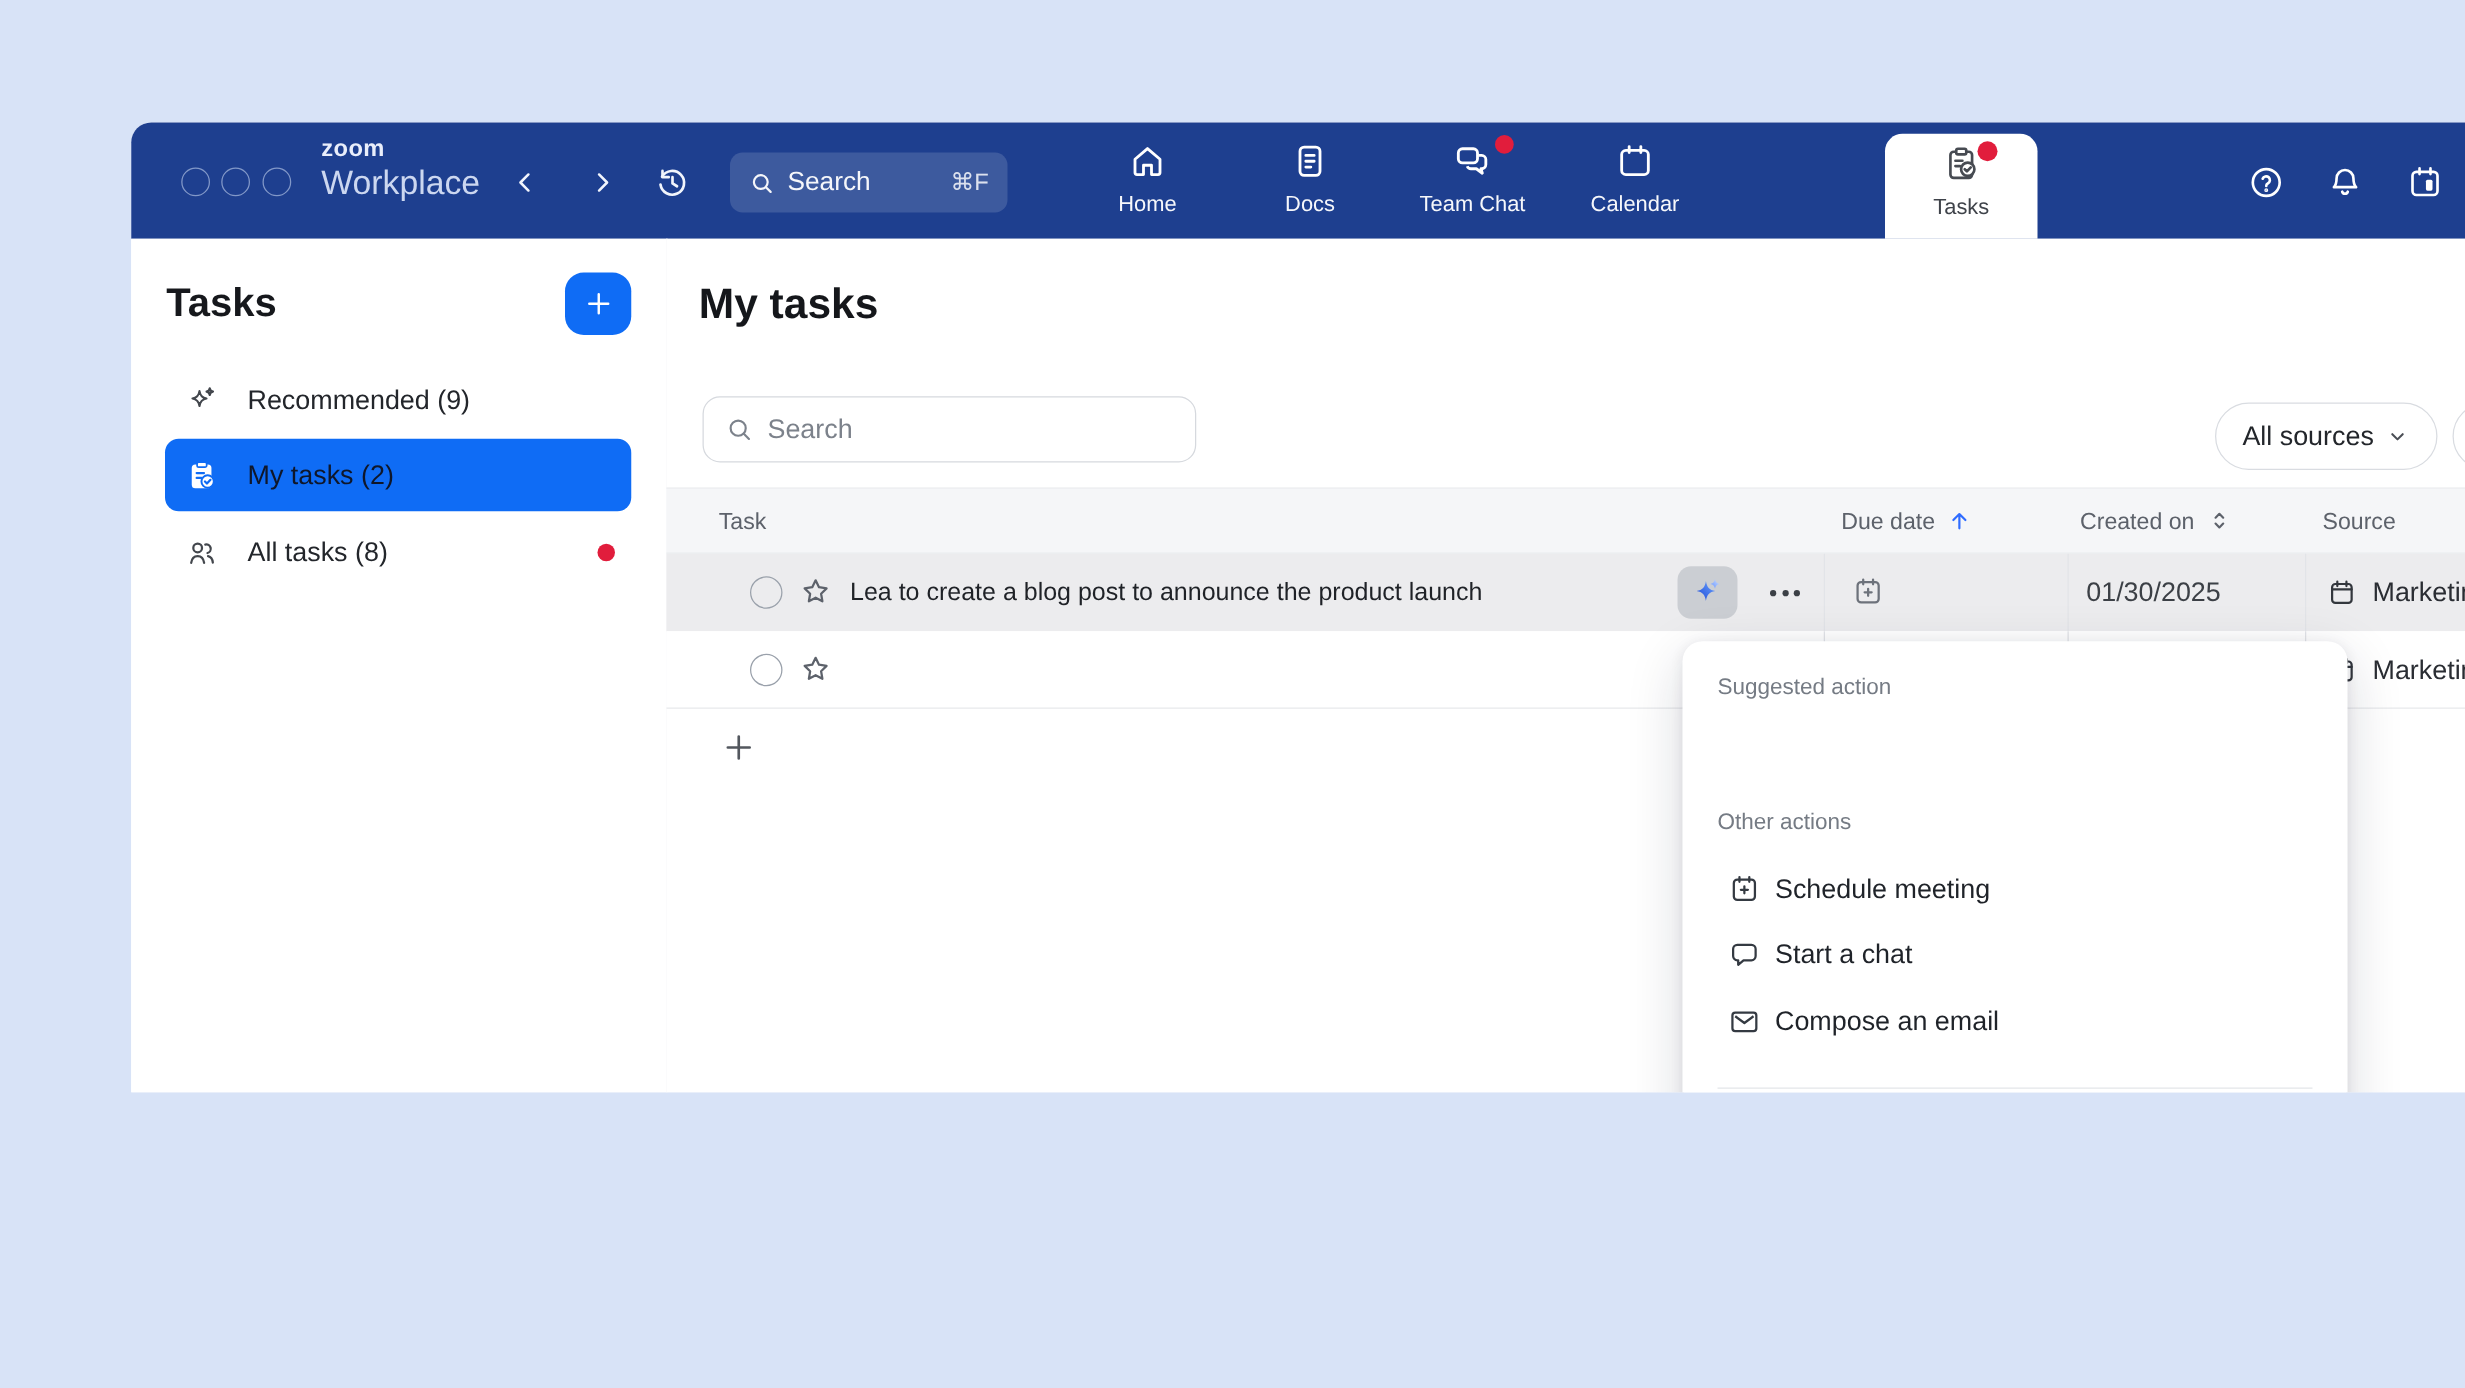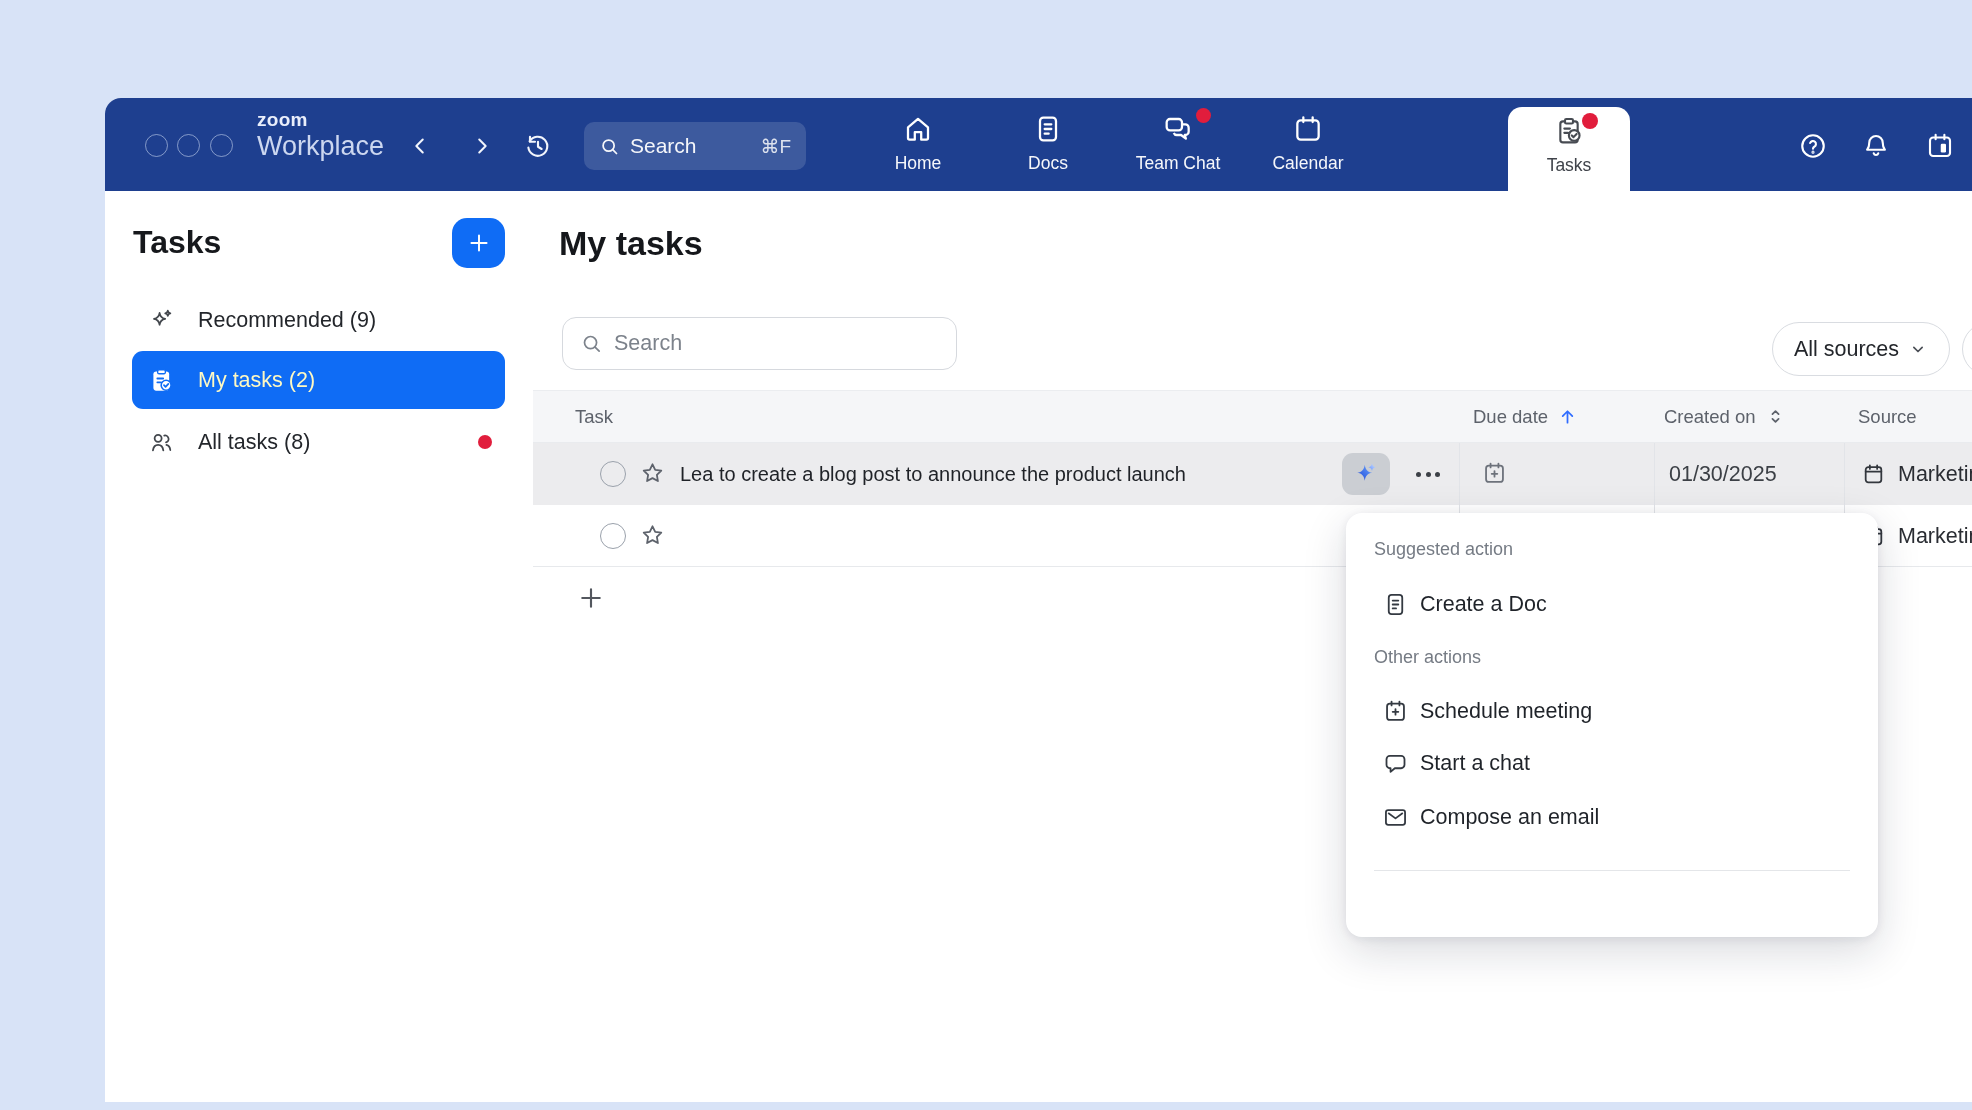--- a/index.html
+++ b/index.html
@@ -1,17 +1,17 @@
 <!DOCTYPE html>
 <html><head>
 <meta charset="utf-8">
 <style>
   html,body{margin:0;padding:0;}
   body{font-family:"Liberation Sans","DejaVu Sans",sans-serif;background:#d8e3f7;}
-  #stage{position:relative;width:1972px;height:1110px;overflow:hidden;background:#d8e3f7;}
+  #stage{position:relative;width:1972px;height:874px;overflow:hidden;background:#d8e3f7;}
 
   
   #window{position:absolute;left:105px;top:98px;width:1867px;height:1004px;background:#fff;border-radius:16px 0 0 0;}
 
   
   #topbar{position:absolute;left:0;top:0;width:100%;height:93px;background:#1e3f8f;border-radius:16px 0 0 0;}
   .tlight{position:absolute;top:36px;width:21px;height:21px;border-radius:50%;border:1.5px solid rgba(214,226,248,.55);}
   #brand{position:absolute;left:152px;top:12px;color:#fff;line-height:1;}
   #brand .z{display:block;font-size:19px;font-weight:700;letter-spacing:.3px;color:#e9eefb;margin-bottom:4px;}
   #brand .w{display:block;font-size:27px;font-weight:400;color:#ccd7f0;}
@@ -38,21 +38,21 @@
 
   
   #sidebar{position:absolute;left:0;top:93px;width:428px;bottom:0;background:#fff;border-right:1px solid #e8eaee;}
   #side-title{position:absolute;left:28px;top:33px;font-size:32px;font-weight:700;color:#16181c;margin:0;}
   #side-add{position:absolute;left:347px;top:27px;width:53px;height:50px;border:none;border-radius:15px;background:#0f6cf5;color:#fff;display:flex;align-items:center;justify-content:center;cursor:pointer;}
   #side-add svg{width:26px;height:26px;}
   .sitem{position:absolute;left:27px;width:373px;height:58px;border-radius:11px;display:flex;align-items:center;color:#23262b;cursor:pointer;}
   .sitem .sicon{width:27px;height:27px;margin-left:16px;flex:none;color:#43474d;}
   .sitem .sicon svg{width:27px;height:27px;}
   .sitem .slabel{margin-left:23px;font-size:21.5px;}
-  .sitem.selected{background:#0f6cf5;color:#fef9c3;}
+  .sitem.selected{background:#0f6cf5;color:#0f172a;}
   .sitem .sdot{position:absolute;right:13px;width:14px;height:14px;border-radius:50%;background:#e11d3c;}
 
   
   #main{position:absolute;left:428px;top:93px;right:0;bottom:0;background:#fff;overflow:hidden;}
   #main-title{position:absolute;left:26px;top:33px;font-size:34px;font-weight:700;color:#15171b;margin:0;}
   #tsearch{position:absolute;left:29px;top:126px;width:395px;height:53px;border:1.5px solid #d6d9de;border-radius:14px;box-sizing:border-box;display:flex;align-items:center;color:#7c828b;background:#fff;}
   #tsearch svg{width:23px;height:23px;margin-left:17px;flex:none;}
   #tsearch .ph{font-size:21.5px;margin-left:11px;}
   #sources{position:absolute;left:1239px;top:131px;width:178px;height:54px;border:1.5px solid #d9dce1;border-radius:27px;box-sizing:border-box;display:flex;align-items:center;justify-content:center;gap:9px;background:#fff;color:#23262b;cursor:pointer;}
   #sources .slab{font-size:21.5px;}
@@ -370,29 +370,20 @@
 
     <button id="addrow">
       <svg viewBox="0 0 24 24" fill="none" stroke="currentColor" stroke-width="1.7" stroke-linecap="round">
             <path d="M12 5v14M5 12h14"></path>
           </svg>
     </button>
 
     <div id="menu">
       <span class="mlabel" style="top:26px">Suggested action</span>
 
-      <div class="mitem" style="top:68px">
-        <span class="micon">
-          <svg viewBox="0 0 24 24" fill="none" stroke="currentColor" stroke-width="1.6" stroke-linecap="round">
-                <rect x="6" y="3.5" width="12" height="17" rx="2.5"></rect>
-                <path d="M9.5 8.5h5M9.5 12h5M9.5 15.5h3"></path>
-              </svg>
-        </span>
-        <span class="mtext">Create a Doc</span>
-      </div>
 
       <span class="mlabel" style="top:134px">Other actions</span>
 
       <div class="mitem" style="top:175px">
         <span class="micon">
           <svg viewBox="0 0 24 24" fill="none" stroke="currentColor" stroke-width="1.6" stroke-linecap="round">
                 <rect x="4.5" y="5" width="15" height="14.5" rx="2.5"></rect>
                 <path d="M8.5 3.2v3.4M15.5 3.2v3.4"></path>
                 <path d="M12 9.8v5M9.5 12.3h5"></path>
               </svg>

